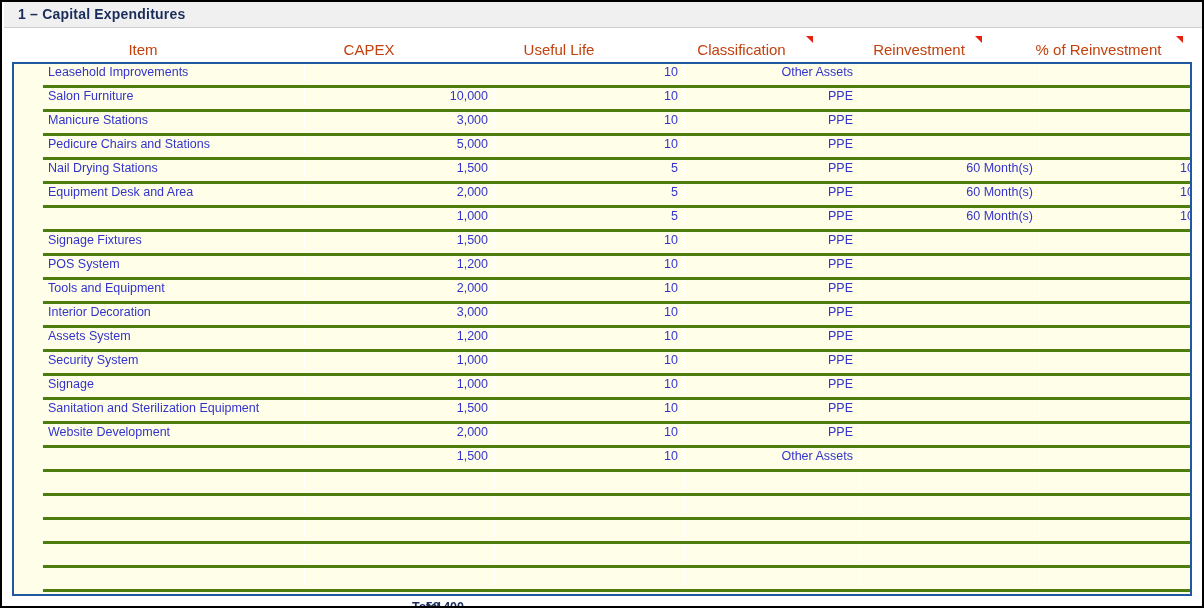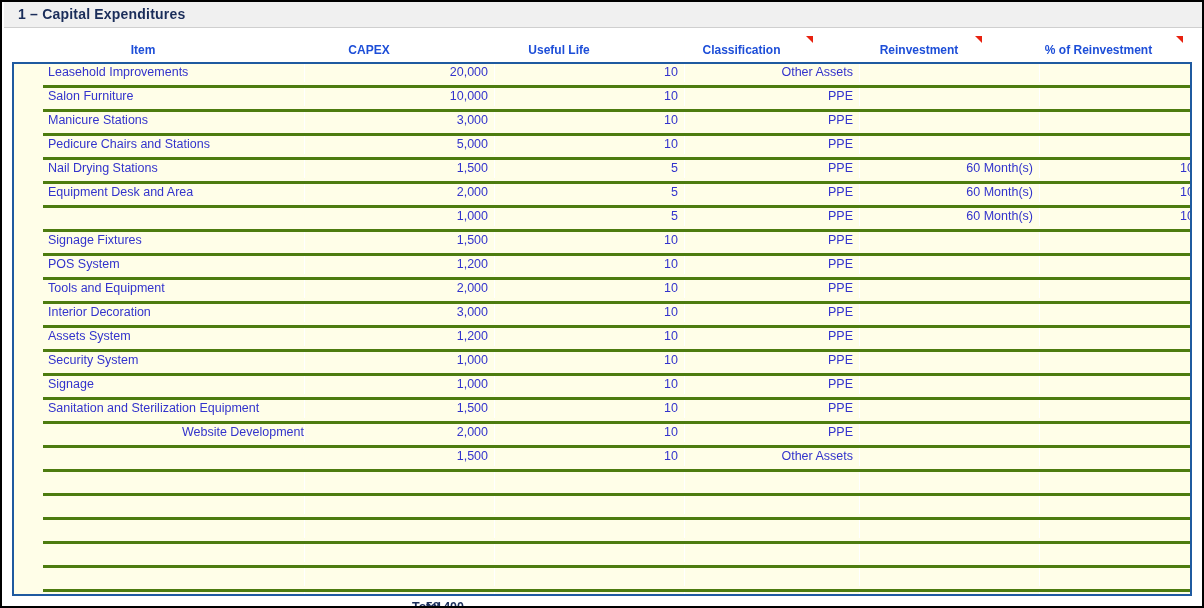--- a/index.html
+++ b/index.html
@@ -48,23 +48,23 @@
     left: 10px;
     top: 38px;
     width: 1180px;
     height: 22px;
   }
   .colheader {
     position: absolute;
     top: 0;
     height: 20px;
     line-height: 20px;
-    font-size: 12px;
-    font-weight: bold;
-    color: #1d4ed8;
+    font-size: 15px;
+    font-weight: normal;
+    color: #c2410c;
     white-space: nowrap;
   }
   .ch-center { text-align: center; }
 
   
   .flag {
     position: absolute;
     width: 0;
     height: 0;
     border-left: 7px solid transparent;
@@ -154,21 +154,20 @@
       <div class="flag" style="left: 793.7px; top: -4px;"></div>
       <div class="colheader ch-center" style="left: 817px; width: 180px;">Reinvestment</div>
       <div class="flag" style="left: 962.6px; top: -4px;"></div>
       <div class="colheader ch-center" style="left: 997px; width: 179px;">% of Reinvestment</div>
       <div class="flag" style="left: 1163.6px; top: -4px;"></div>
     </div>
 
   <div class="grid" id="grid">
       <div class="row">
         <div class="cell sep c-left" style="left: 0px; width: 262px;">Leasehold Improvements</div>
-        <div class="cell sep c-right" style="left: 262px; width: 190px;">20,000</div>
         <div class="cell sep c-right" style="left: 452px; width: 190px;">10</div>
         <div class="cell sep c-right" style="left: 642px; width: 175px;">Other Assets</div>
         <div class="cell sep c-right" style="left: 817px; width: 180px;"></div>
         <div class="cell sep c-right" style="left: 997px; width: 179px;"></div>
       </div>
       <div class="row">
         <div class="cell sep c-left" style="left: 0px; width: 262px;">Salon Furniture</div>
         <div class="cell sep c-right" style="left: 262px; width: 190px;">10,000</div>
         <div class="cell sep c-right" style="left: 452px; width: 190px;">10</div>
         <div class="cell sep c-right" style="left: 642px; width: 175px;">PPE</div>
@@ -272,21 +271,21 @@
       </div>
       <div class="row">
         <div class="cell sep c-left" style="left: 0px; width: 262px;">Sanitation and Sterilization Equipment</div>
         <div class="cell sep c-right" style="left: 262px; width: 190px;">1,500</div>
         <div class="cell sep c-right" style="left: 452px; width: 190px;">10</div>
         <div class="cell sep c-right" style="left: 642px; width: 175px;">PPE</div>
         <div class="cell sep c-right" style="left: 817px; width: 180px;"></div>
         <div class="cell sep c-right" style="left: 997px; width: 179px;"></div>
       </div>
       <div class="row">
-        <div class="cell sep c-left" style="left: 0px; width: 262px; text-align: right;">Website Development</div>
+        <div class="cell sep c-left" style="left: 0px; width: 262px;">Website Development</div>
         <div class="cell sep c-right" style="left: 262px; width: 190px;">2,000</div>
         <div class="cell sep c-right" style="left: 452px; width: 190px;">10</div>
         <div class="cell sep c-right" style="left: 642px; width: 175px;">PPE</div>
         <div class="cell sep c-right" style="left: 817px; width: 180px;"></div>
         <div class="cell sep c-right" style="left: 997px; width: 179px;"></div>
       </div>
       <div class="row">
         <div class="cell sep c-right" style="left: 262px; width: 190px;">1,500</div>
         <div class="cell sep c-right" style="left: 452px; width: 190px;">10</div>
         <div class="cell sep c-right" style="left: 642px; width: 175px;">Other Assets</div>

